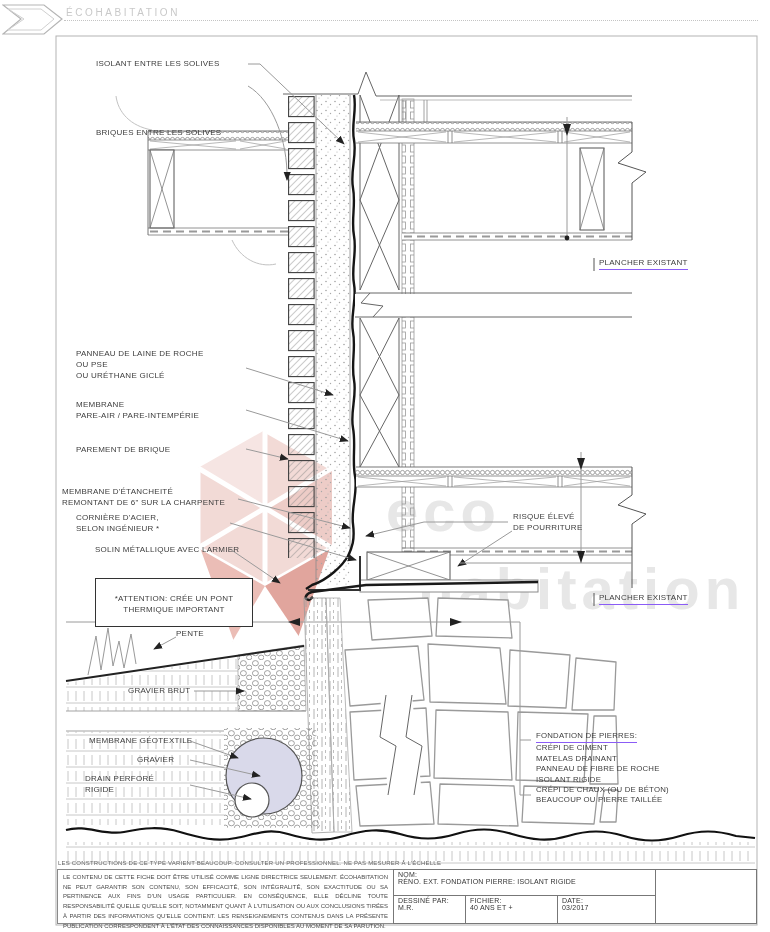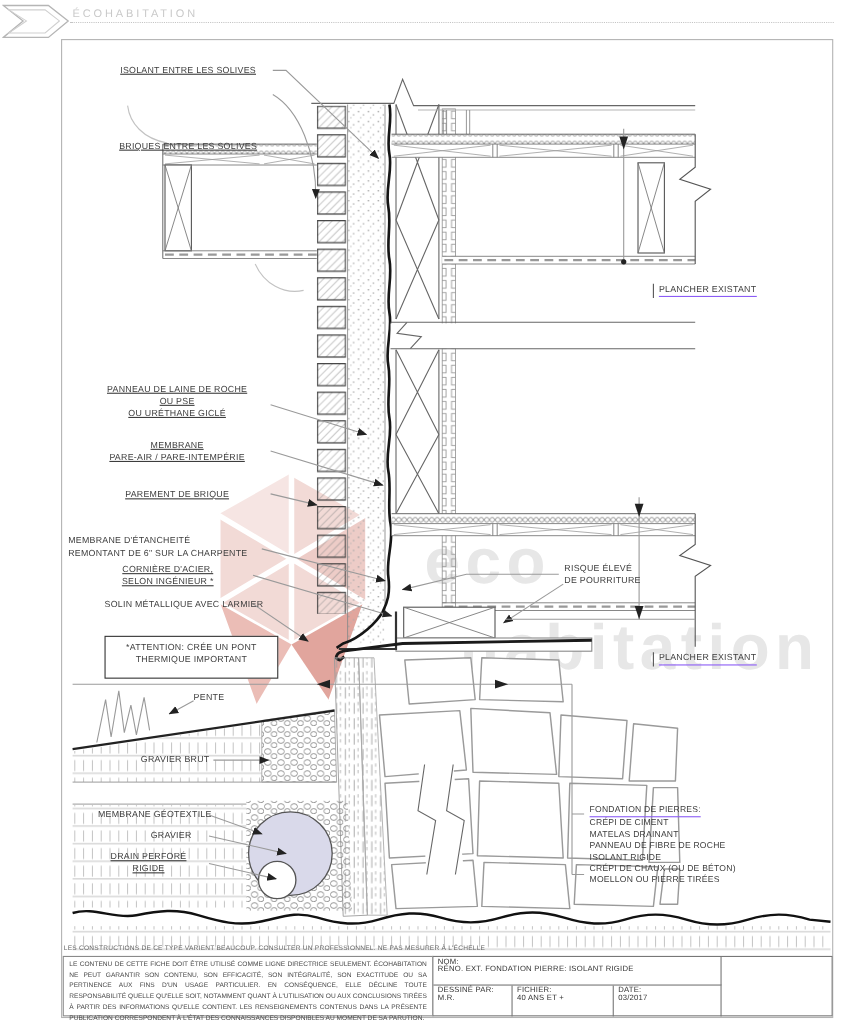--- a/index.html
+++ b/index.html
@@ -7,25 +7,25 @@
     width:770px;height:932px;position:relative;background:#ffffff;
     font-family:"Liberation Sans", sans-serif;overflow:hidden;
   }
   
   .brand{position:absolute;left:66px;top:7px;font-size:10px;letter-spacing:2.6px;
          color:#c9c9c9;z-index:3;}
   .dotline{position:absolute;left:64px;top:20px;width:694px;border-top:1px dotted #c4c4c4;z-index:3;}
   
   .lbl{position:absolute;font-size:8px;color:#3d3d3d;letter-spacing:.25px;
        line-height:11px;white-space:nowrap;z-index:4;}
-  .r{text-align:center;text-decoration:underline;}
+  .r{text-align:left;}
   .ul{border-bottom:1px solid #8b5cf6;padding-bottom:1px;display:inline-block;}
   .attn{position:absolute;left:95px;top:578px;width:156px;height:33px;border:1.5px solid #333;
         background:#fff;z-index:4;font-size:8px;line-height:11px;color:#3d3d3d;
-        text-align:center;padding-top:4px;letter-spacing:.25px;}
+        text-align:center;padding-top:14px;letter-spacing:.25px;}
   .fond{position:absolute;left:536px;top:731px;z-index:4;font-size:7.8px;color:#3d3d3d;
         line-height:10.4px;letter-spacing:.2px;}
   
   .wm{position:absolute;color:#e7e7e7;font-weight:bold;letter-spacing:5px;z-index:1;
       font-size:58px;line-height:58px;}
   
   .notice{position:absolute;left:58px;top:860px;font-size:6px;color:#666;z-index:4;letter-spacing:.2px;}
   .discl{position:absolute;left:57px;top:869px;width:325px;height:47px;border:1px solid #8a8a8a;
          background:#fff;z-index:4;font-size:6px;line-height:1.62;color:#4a4a4a;
          text-align:justify;padding:3px 5px;}
@@ -332,21 +332,21 @@
   <span class="ul">PLANCHER EXISTANT</span>
 </div>
 
 <div class="fond">
   <span class="ul">FONDATION DE PIERRES:</span><br>
   <span>CRÉPI DE CIMENT</span><br>
   <span>MATELAS DRAINANT</span><br>
   <span>PANNEAU DE FIBRE DE ROCHE</span><br>
   <span>ISOLANT RIGIDE</span><br>
   <span>CRÉPI DE CHAUX (OU DE BÉTON)</span><br>
-  <span>MOELLON OU PIERRE TIRÉES</span>
+  <span>BEAUCOUP OU PIERRE TAILLÉE</span>
 </div>
 
 <div class="notice">LES CONSTRUCTIONS DE CE TYPE VARIENT BEAUCOUP. CONSULTER UN PROFESSIONNEL. NE PAS MESURER À L'ÉCHELLE</div>
 <div class="discl">LE CONTENU DE CETTE FICHE DOIT ÊTRE UTILISÉ COMME LIGNE DIRECTRICE SEULEMENT. ÉCOHABITATION NE PEUT GARANTIR SON CONTENU, SON EFFICACITÉ, SON INTÉGRALITÉ, SON EXACTITUDE OU SA PERTINENCE AUX FINS D'UN USAGE PARTICULIER. EN CONSÉQUENCE, ELLE DÉCLINE TOUTE RESPONSABILITÉ QUELLE QU'ELLE SOIT, NOTAMMENT QUANT À L'UTILISATION OU AUX CONCLUSIONS TIRÉES À PARTIR DES INFORMATIONS QU'ELLE CONTIENT. LES RENSEIGNEMENTS CONTENUS DANS LA PRÉSENTE PUBLICATION CORRESPONDENT À L'ÉTAT DES CONNAISSANCES DISPONIBLES AU MOMENT DE SA PARUTION.</div>
 
 <div class="tblock">
   <div class="nomcell">
     <div class="cell-lab">NOM:</div>
     <div class="cell-val">RÉNO. EXT. FONDATION PIERRE: ISOLANT RIGIDE</div>
   </div>

